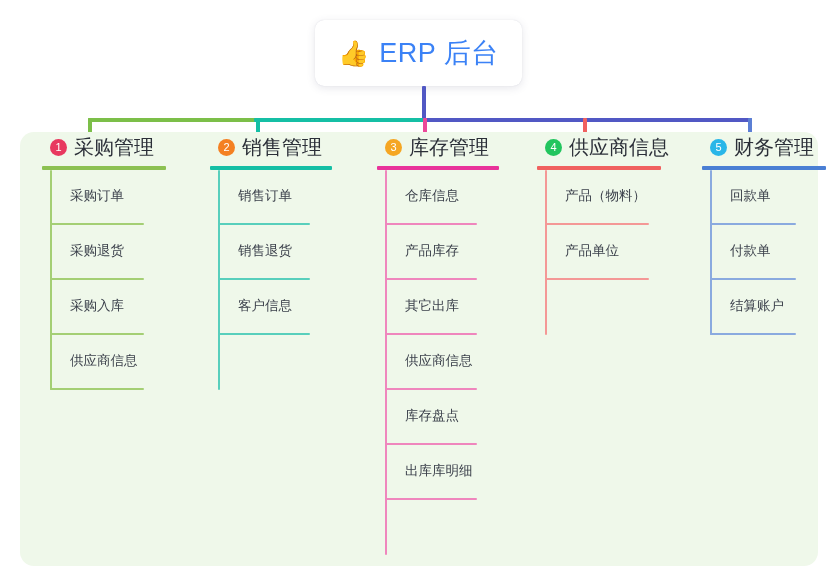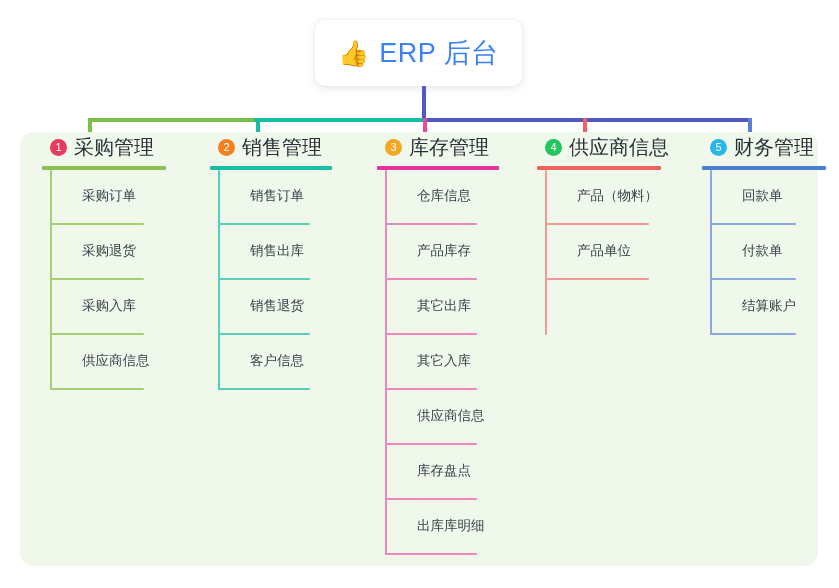--- a/index.html
+++ b/index.html
@@ -121,21 +121,21 @@
     width: 2px;
     border-radius: 1px;
   }
   .leaf {
     position: relative;
     height: 55px;
     box-sizing: border-box;
   }
   .leaf-label {
     position: absolute;
-    left: 40px;
+    left: 28px;
     top: 17px;
     font-size: 13.5px;
     color: #3a3f4a;
     white-space: nowrap;
   }
   .leaf-rule {
     position: absolute;
     left: 8px;
     bottom: 0;
     height: 2px;
@@ -198,24 +198,20 @@
           <span class="col-title">销售管理</span>
         </div>
         <div class="col-rule" style="background: rgb(21, 191, 165); width: 122px;"></div>
         <div class="col-body" style="height: 160px;">
           <div class="spine" style="background: rgb(88, 207, 188); height: 220px;"></div>
           <div class="leaf">
             <span class="leaf-label">销售订单</span>
             <div class="leaf-rule" style="background: rgb(88, 207, 188); width: 92px;"></div>
           </div>
           <div class="leaf">
-            <span class="leaf-label">销售出库</span>
-            <div class="leaf-rule" style="background: rgb(88, 207, 188); width: 92px;"></div>
-          </div>
-          <div class="leaf">
             <span class="leaf-label">销售退货</span>
             <div class="leaf-rule" style="background: rgb(88, 207, 188); width: 92px;"></div>
           </div>
           <div class="leaf">
             <span class="leaf-label">客户信息</span>
             <div class="leaf-rule" style="background: rgb(88, 207, 188); width: 92px;"></div>
           </div>
         </div>
       </div>
       <div class="column" style="left: 357px; width: 152px;">
@@ -232,24 +228,20 @@
           </div>
           <div class="leaf">
             <span class="leaf-label">产品库存</span>
             <div class="leaf-rule" style="background: rgb(239, 134, 189); width: 92px;"></div>
           </div>
           <div class="leaf">
             <span class="leaf-label">其它出库</span>
             <div class="leaf-rule" style="background: rgb(239, 134, 189); width: 92px;"></div>
           </div>
           <div class="leaf">
-            <span class="leaf-label">其它入库</span>
-            <div class="leaf-rule" style="background: rgb(239, 134, 189); width: 92px;"></div>
-          </div>
-          <div class="leaf">
             <span class="leaf-label">供应商信息</span>
             <div class="leaf-rule" style="background: rgb(239, 134, 189); width: 92px;"></div>
           </div>
           <div class="leaf">
             <span class="leaf-label">库存盘点</span>
             <div class="leaf-rule" style="background: rgb(239, 134, 189); width: 92px;"></div>
           </div>
           <div class="leaf">
             <span class="leaf-label">出库库明细</span>
             <div class="leaf-rule" style="background: rgb(239, 134, 189); width: 92px;"></div>

